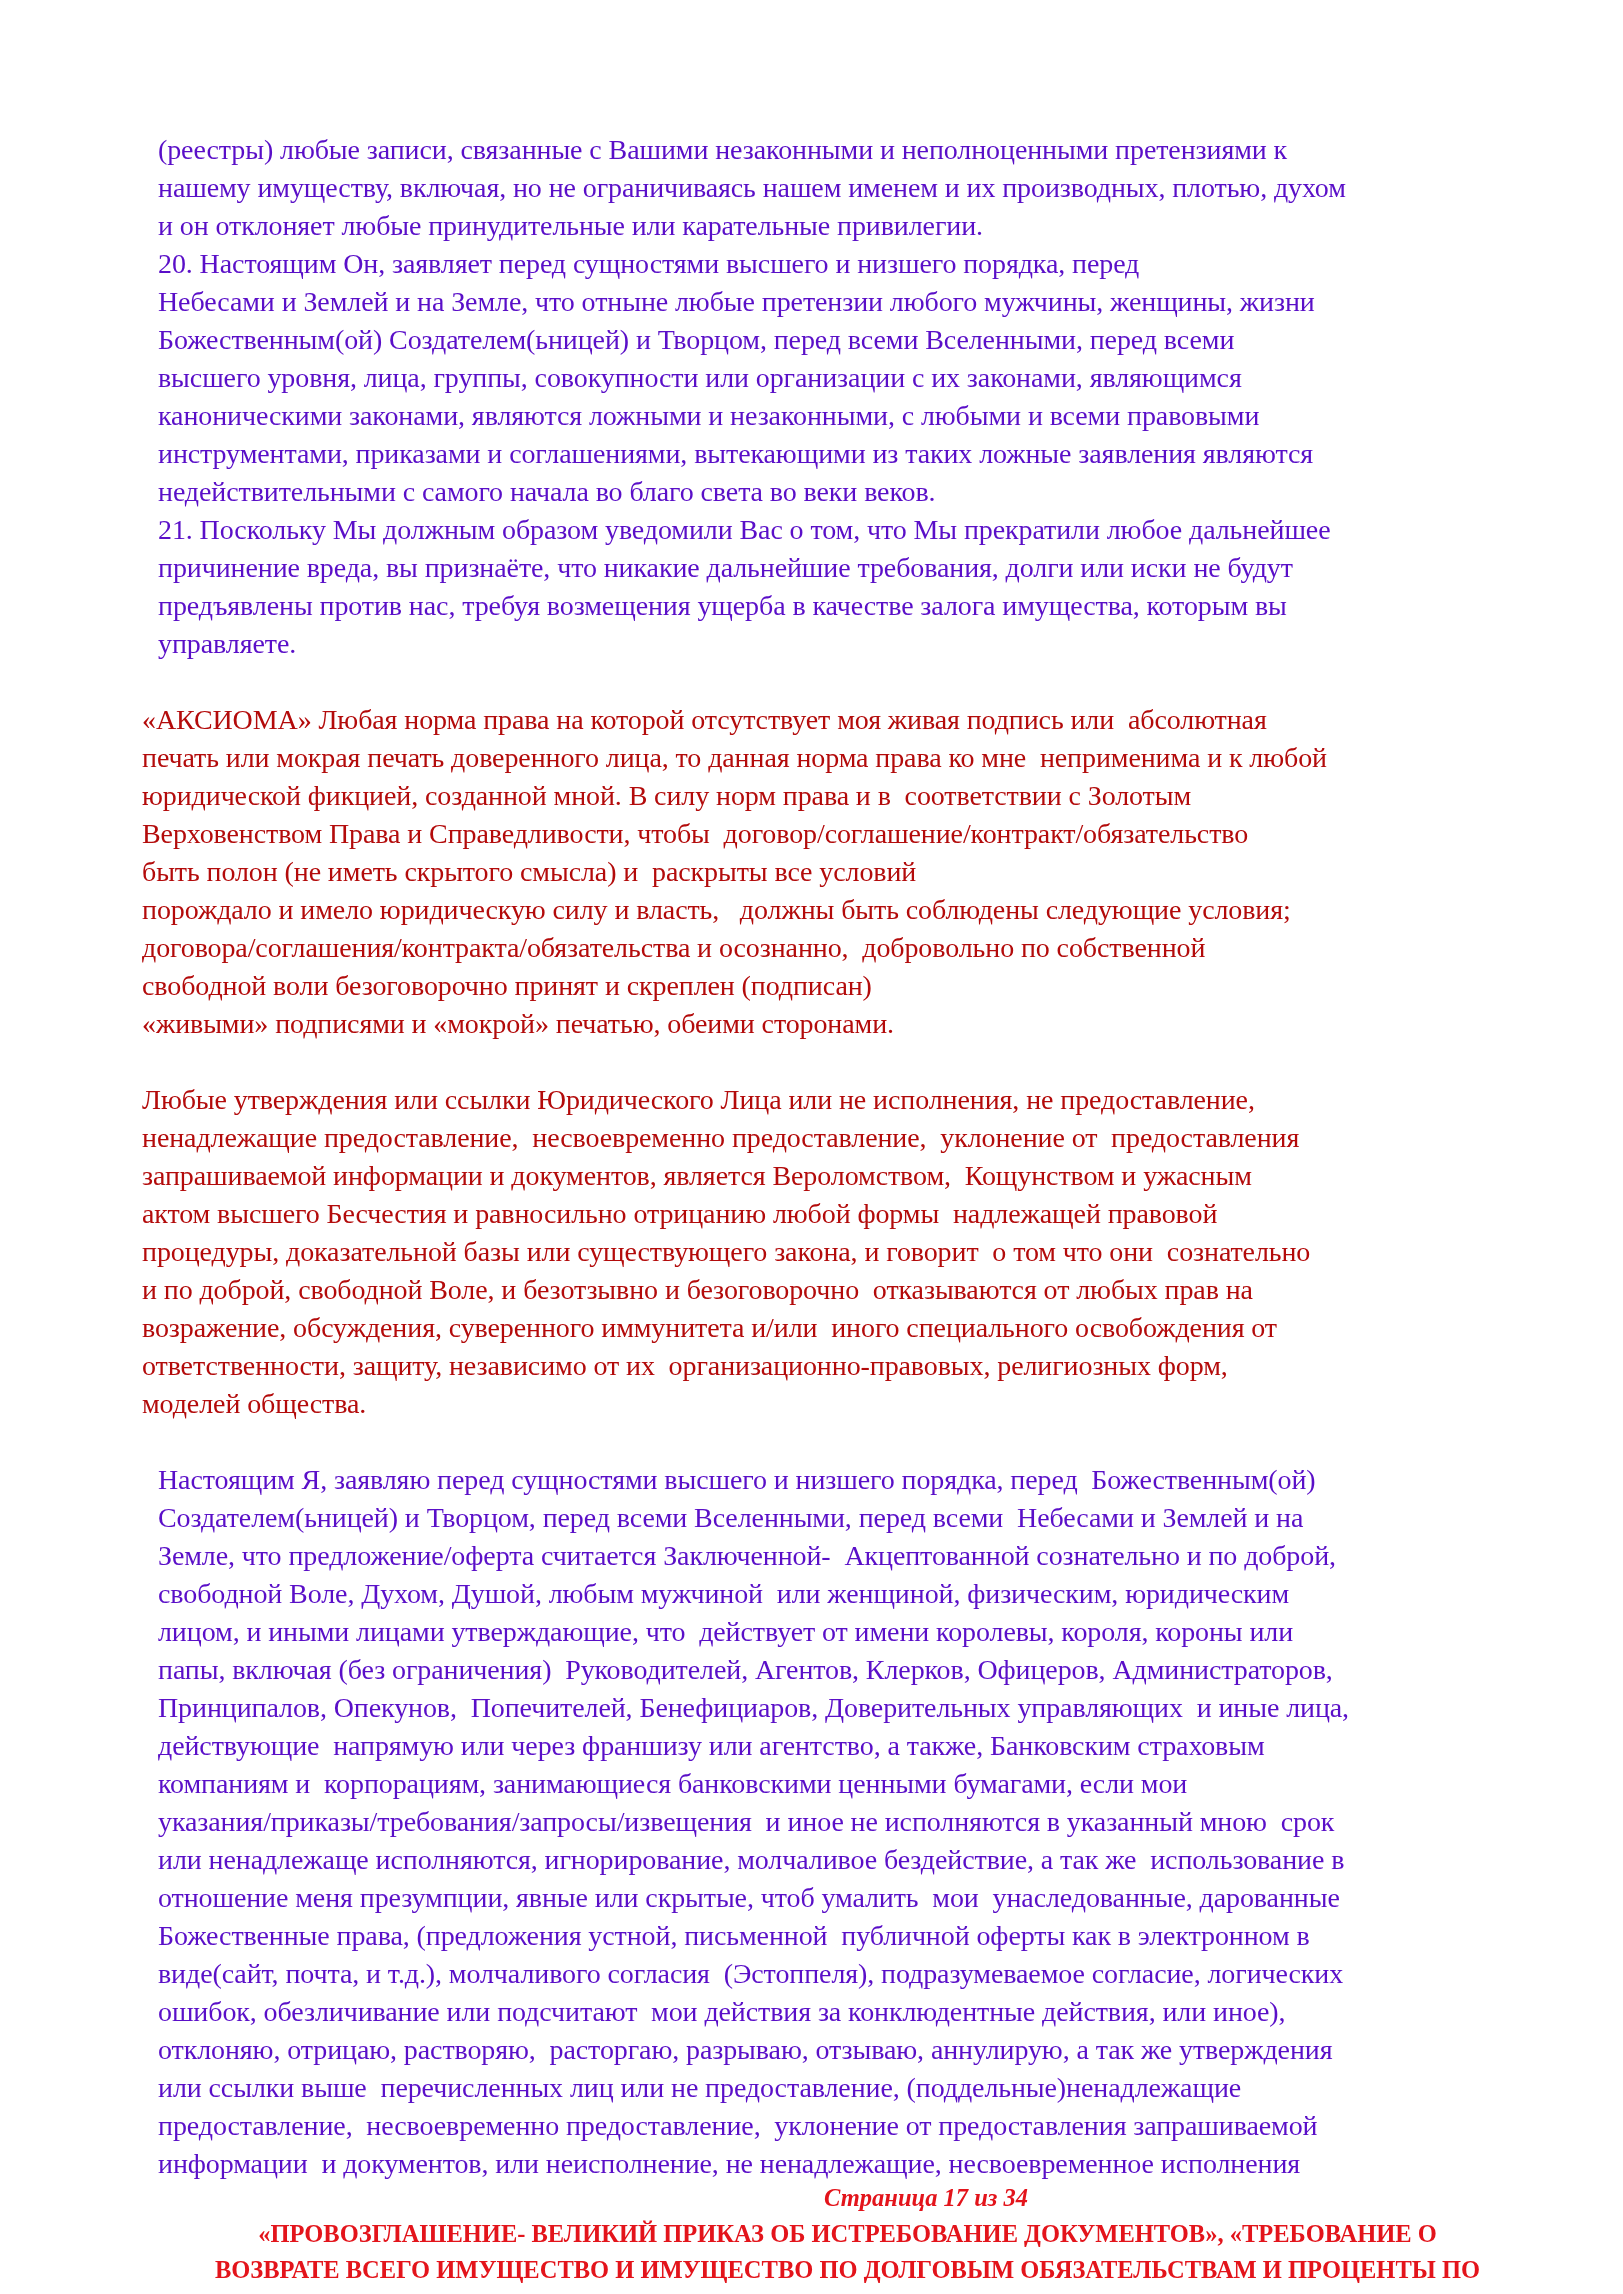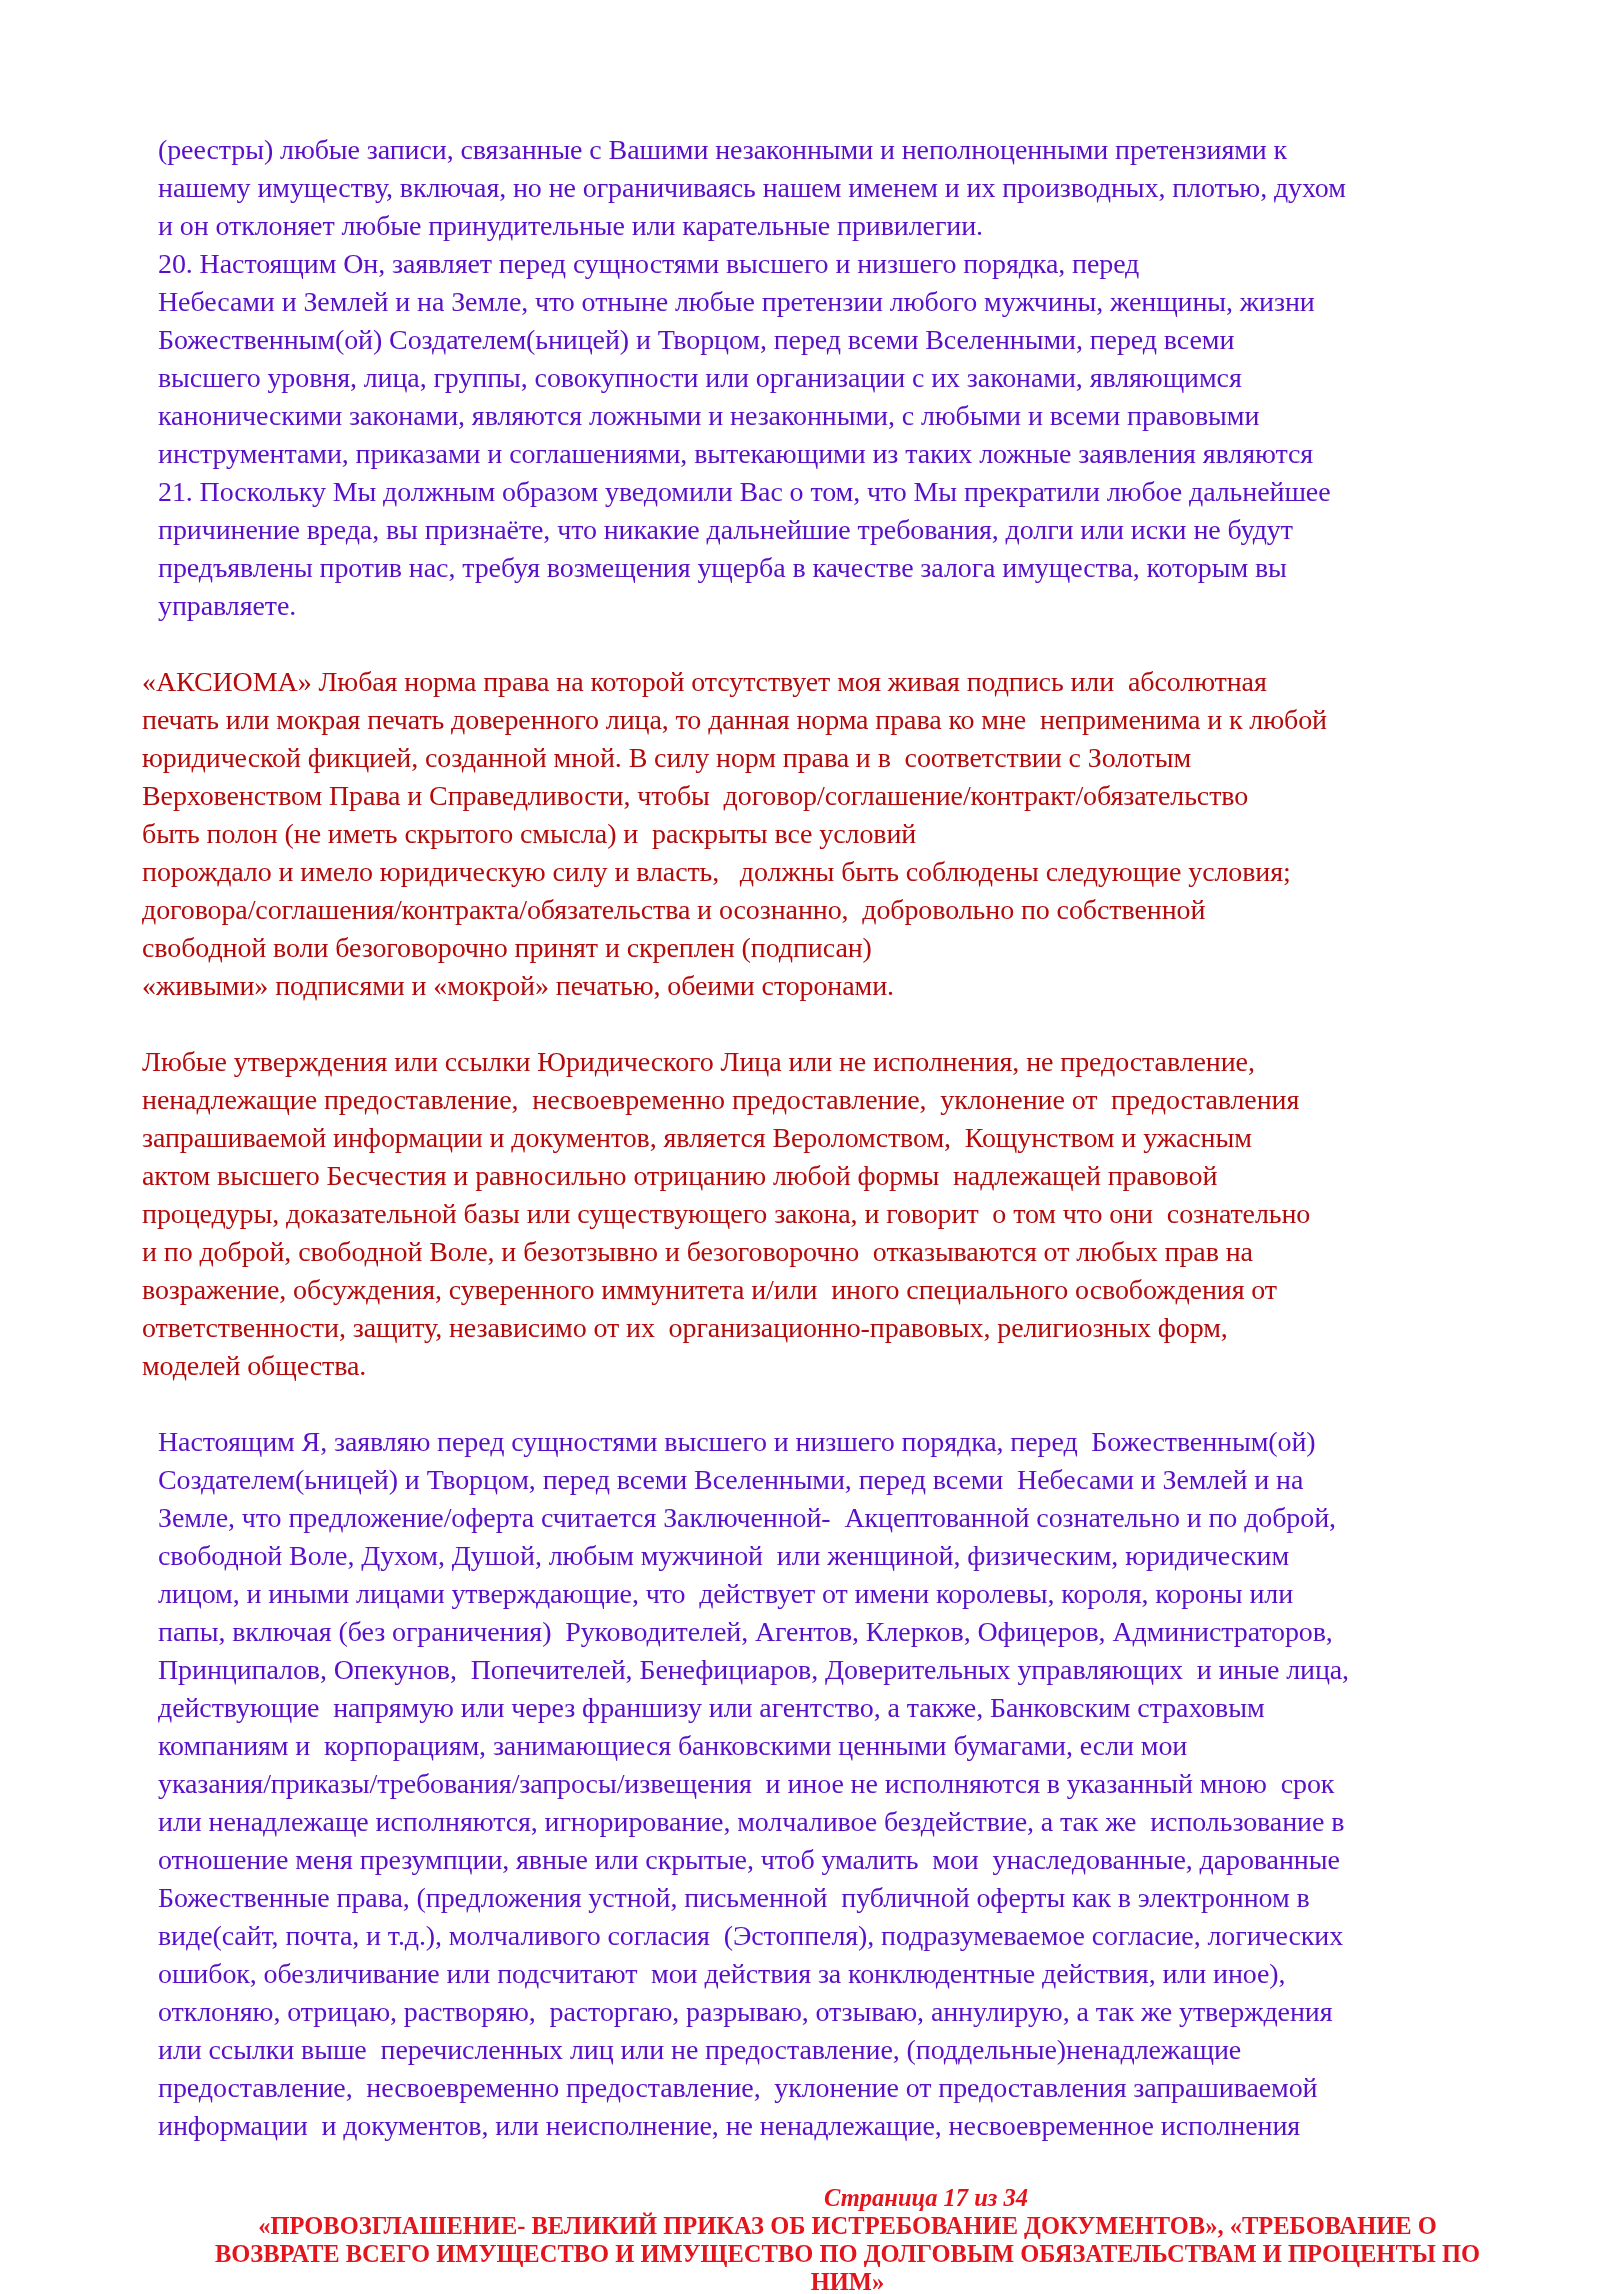--- a/index.html
+++ b/index.html
@@ -42,37 +42,39 @@
       line-height: 28px;
     }
     .footer .pagenum {
       display: block;
       text-align: center;
       padding-left: 157px;
       font-style: italic;
     }
     .footer .title {
       display: block;
+      margin-top: 8px;
     }
   </style>
 </head>
 <body>
 
 <div class="page">
 
   <div>
     <span class="line purple">(реестры) любые записи, связанные с Вашими незаконными и неполноценными претензиями к</span>
     <span class="line purple">нашему имуществу, включая, но не ограничиваясь нашем именем и их производных, плотью, духом</span>
     <span class="line purple">и он отклоняет любые принудительные или карательные привилегии.</span>
     <span class="line purple">20. Настоящим Он, заявляет перед сущностями высшего и низшего порядка, перед</span>
     <span class="line purple">Небесами и Землей и на Земле, что отныне любые претензии любого мужчины, женщины, жизни</span>
     <span class="line purple">Божественным(ой) Создателем(ьницей) и Творцом, перед всеми Вселенными, перед всеми</span>
     <span class="line purple">высшего уровня, лица, группы, совокупности или организации с их законами, являющимся</span>
     <span class="line purple">каноническими законами, являются ложными и незаконными, с любыми и всеми правовыми</span>
     <span class="line purple">инструментами, приказами и соглашениями, вытекающими из таких ложные заявления являются</span>
+    <span class="line purple">недействительными с самого начала во благо света во веки веков.</span>
     <span class="line purple">21. Поскольку Мы должным образом уведомили Вас о том, что Мы прекратили любое дальнейшее</span>
     <span class="line purple">причинение вреда, вы признаёте, что никакие дальнейшие требования, долги или иски не будут</span>
     <span class="line purple">предъявлены против нас, требуя возмещения ущерба в качестве залога имущества, которым вы</span>
     <span class="line purple">управляете.</span>
   </div>
 
   <div class="gap"></div>
 
   <div>
     <span class="line red">«АКСИОМА» Любая норма права на которой отсутствует моя живая подпись или  абсолютная</span>

